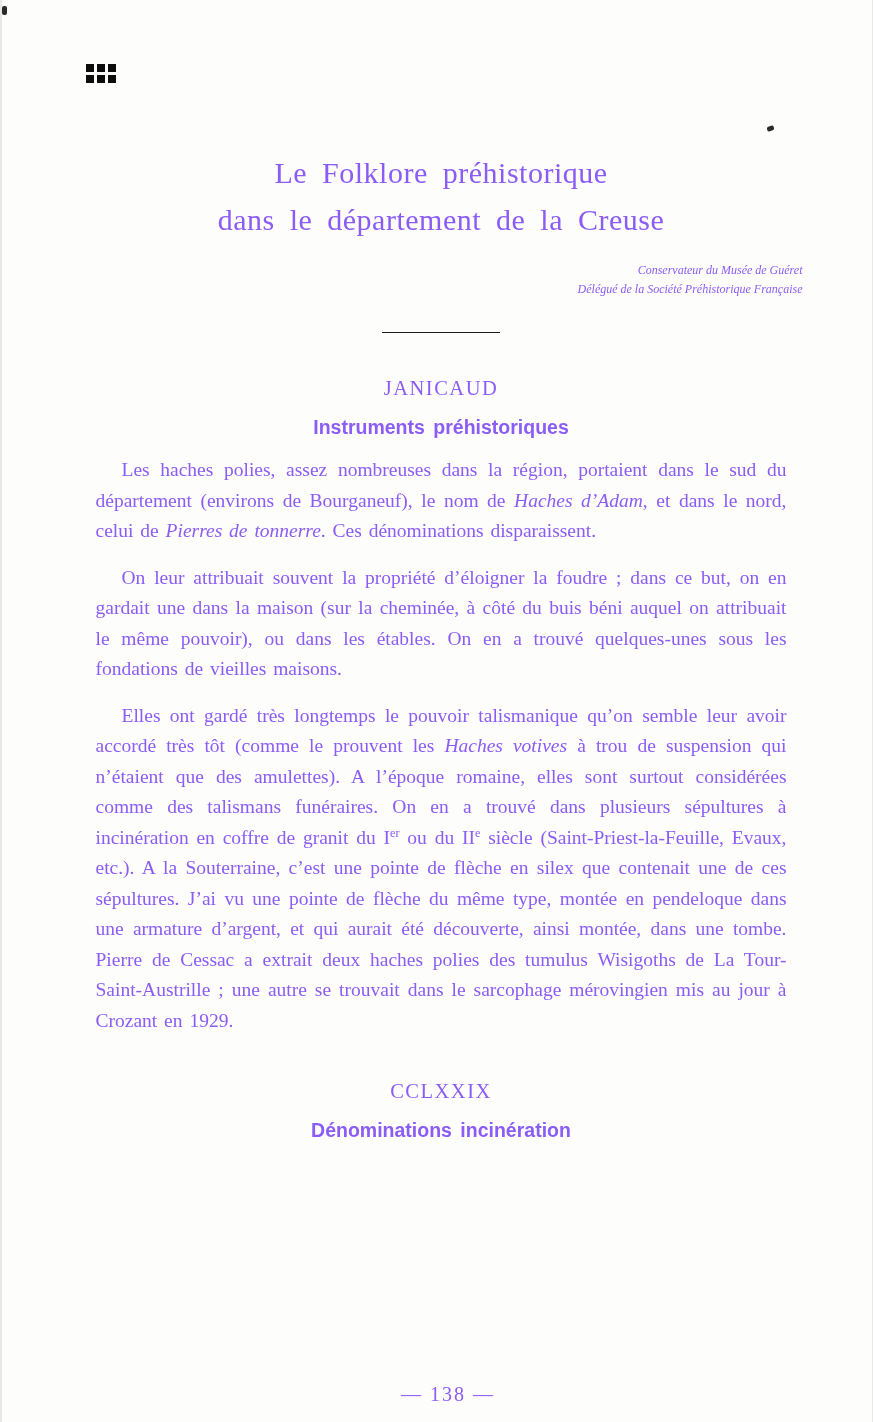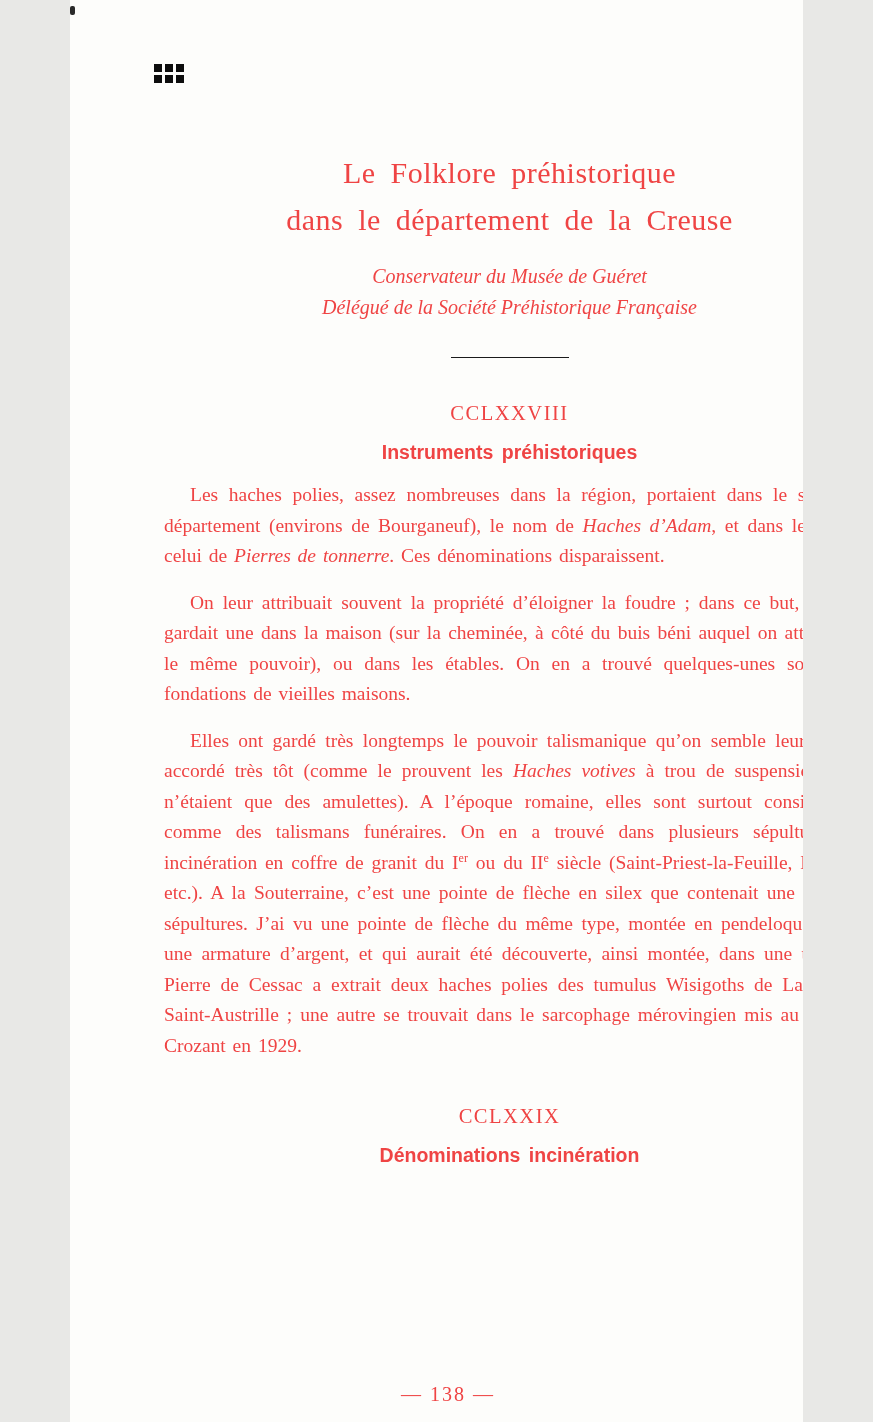--- a/index.html
+++ b/index.html
@@ -1,22 +1,22 @@
 <!DOCTYPE html>
 <html><head>
 <meta charset="utf-8">
 <style>
   html, body { margin: 0; padding: 0; background: #e8e8e6; }
   .page {
     position: relative;
-    width: 733px;
+    width: 870px;
     height: 1422px;
     margin: 0 auto;
     background: #fdfdfb;
-    color: #ef4444;
+    color: #8b5cf6;
     font-family: "Liberation Serif", "DejaVu Serif", serif;
     box-sizing: border-box;
     overflow: hidden;
   }
   
   .dots {
     position: absolute;
     left: 84px; top: 64px;
     display: grid;
     grid-template-columns: repeat(3, 8px);
@@ -43,23 +43,23 @@
     margin: 0 0 18px 0;
     font-weight: 400;
   }
   .byline {
     text-align: center;
     font-size: 20.5px;
     word-spacing: 5px;
     margin: 10px 0 22px 0;
   }
   .affiliation {
-    text-align: center;
+    text-align: right;
     font-style: italic;
-    font-size: 20px;
+    font-size: 12px;
     line-height: 1.55;
   }
   .rule {
     width: 118px;
     border-top: 1.6px solid #1b1b1b;
     margin: 34px auto 0 auto;
   }
   .sec-num {
     text-align: center;
     font-size: 20.5px;
@@ -120,21 +120,21 @@
 
 
     <div class="affiliation">
       <div>Conservateur du Musée de Guéret</div>
       <div>Délégué de la Société Préhistorique Française</div>
     </div>
 
     <div class="rule"></div>
 
     <section>
-      <div class="sec-num">CCLXXVIII</div>
+      <div class="sec-num">JANICAUD</div>
       <div class="sec-title">Instruments préhistoriques</div>
       <div class="body">
         <p><span>Les haches polies, assez nombreuses dans la région, portaient dans le sud du département (environs de Bourganeuf), le nom de </span><span class="i">Haches d’Adam</span><span>, et dans le nord, celui de </span><span class="i">Pierres de tonnerre</span><span>. Ces dénominations disparaissent.</span></p>
         <p><span>On leur attribuait souvent la propriété d’éloigner la foudre ; dans ce but, on en gardait une dans la maison (sur la cheminée, à côté du buis béni auquel on attribuait le même pouvoir), ou dans les étables. On en a trouvé quelques-unes sous les fondations de vieilles maisons.</span></p>
         <p><span>Elles ont gardé très longtemps le pouvoir talismanique qu’on semble leur avoir accordé très tôt (comme le prouvent les </span><span class="i">Haches votives</span><span> à trou de suspension qui n’étaient que des amulettes). A l’époque romaine, elles sont surtout considérées comme des talismans funéraires. On en a trouvé dans plusieurs sépultures à incinération en coffre de granit du I</span><span class="sup">er</span><span> ou du II</span><span class="sup">e</span><span> siècle (Saint-Priest-la-Feuille, Evaux, etc.). A la Souterraine, c’est une pointe de flèche en silex que contenait une de ces sépultures. J’ai vu une pointe de flèche du même type, montée en pendeloque dans une armature d’argent, et qui aurait été découverte, ainsi montée, dans une tombe. Pierre de Cessac a extrait deux haches polies des tumulus Wisigoths de La Tour-Saint-Austrille ; une autre se trouvait dans le sarcophage mérovingien mis au jour à Crozant en 1929.</span></p>
       </div>
     </section>
 
     <section>
       <div class="sec-num">CCLXXIX</div>

